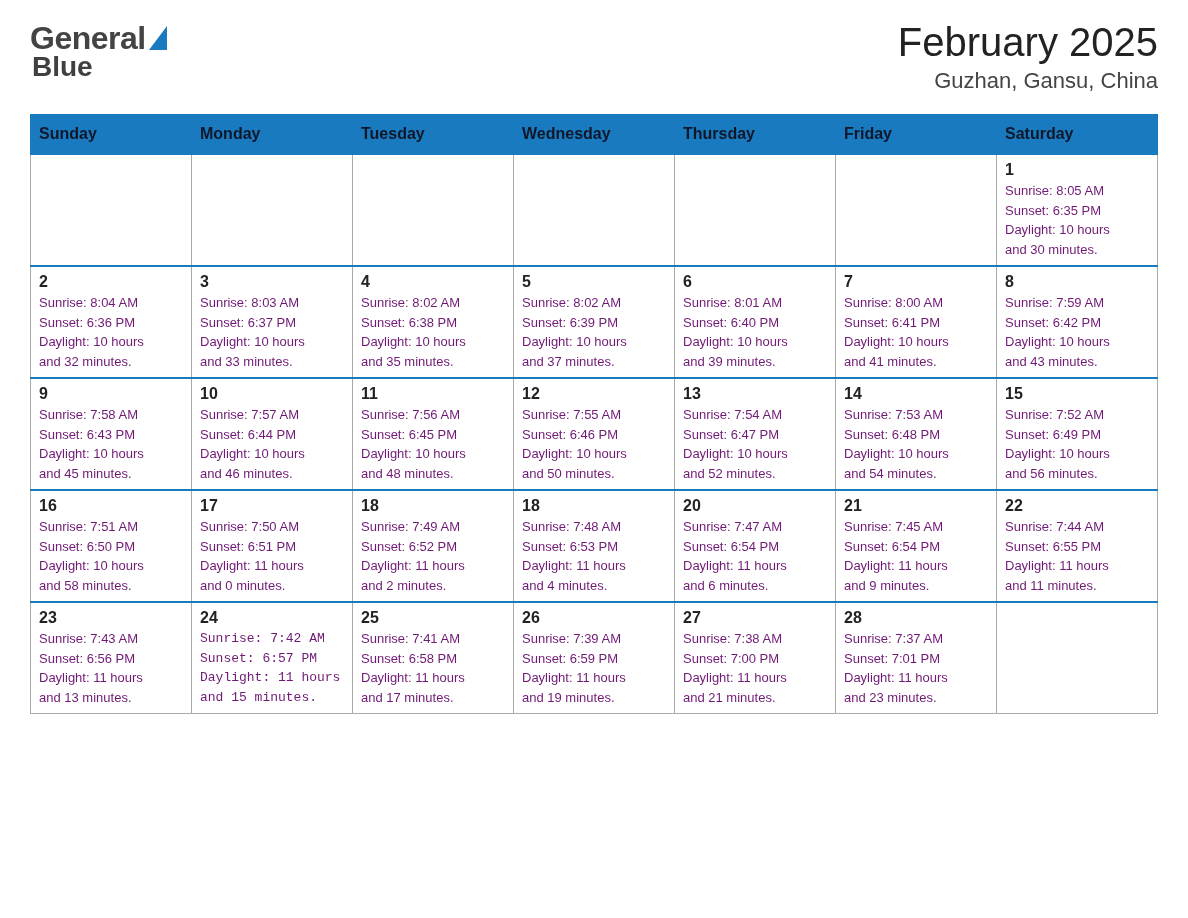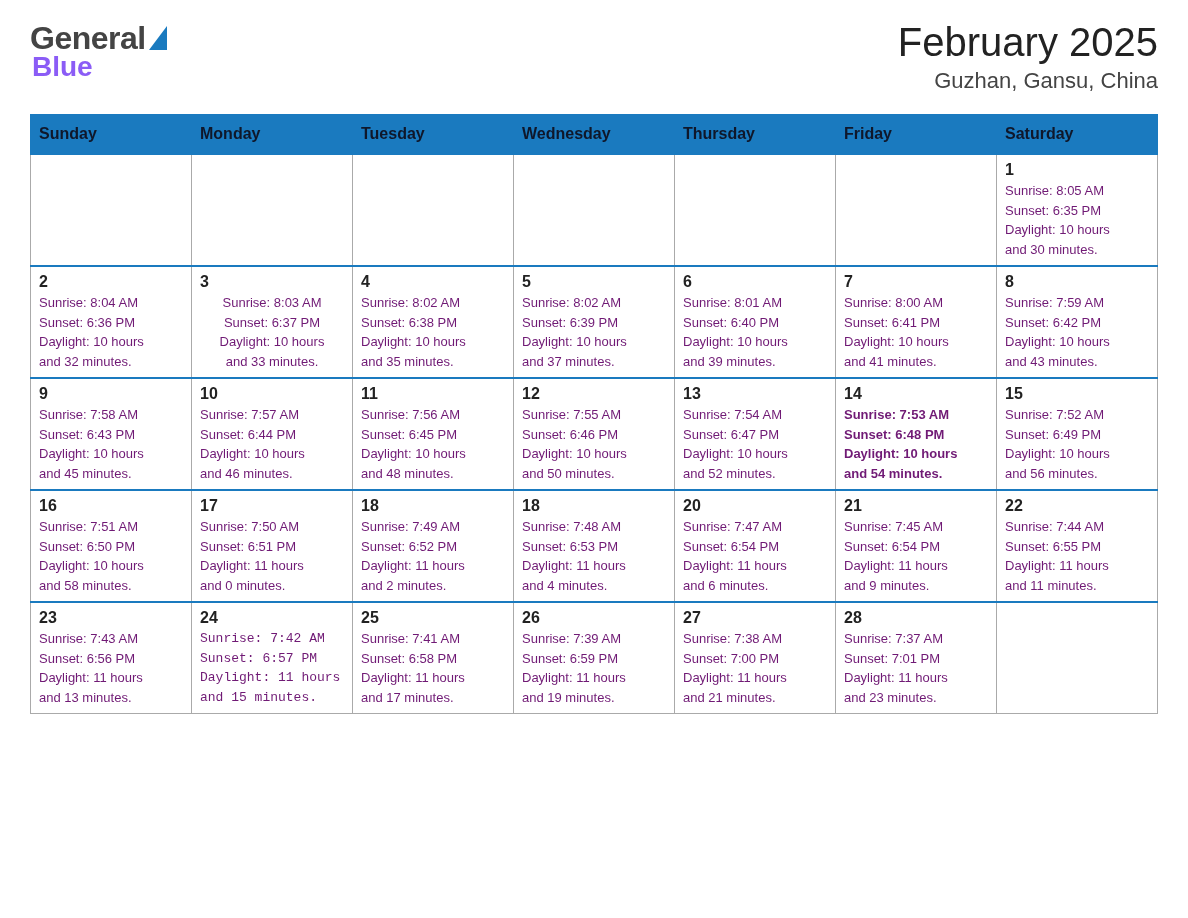--- a/index.html
+++ b/index.html
@@ -93,21 +93,21 @@
       height: 0;
       border-style: solid;
       border-width: 0 0 24px 18px;
       border-color: transparent transparent #1a7abf transparent;
       margin-left: 3px;
       margin-bottom: 2px;
     }
     .logo-row2 {
       font-size: 28px;
       font-weight: bold;
-      color: #8b5cf6;
+      color: #404040;
       margin-left: 2px;
       margin-top: -6px;
     }
   </style>
 </head>
 <body>
 
 <div class="header">
   <div class="logo-wrapper">
     <div class="logo-row1">
@@ -153,21 +153,21 @@
       <tr>
         <td>
           <span class="day-num">2</span>
           <div class="day-info" style="white-space: pre-line;">Sunrise: 8:04 AM
 Sunset: 6:36 PM
 Daylight: 10 hours
 and 32 minutes.</div>
         </td>
         <td>
           <span class="day-num">3</span>
-          <div class="day-info" style="white-space: pre-line; text-align: center;">Sunrise: 8:03 AM
+          <div class="day-info" style="white-space: pre-line;">Sunrise: 8:03 AM
 Sunset: 6:37 PM
 Daylight: 10 hours
 and 33 minutes.</div>
         </td>
         <td>
           <span class="day-num">4</span>
           <div class="day-info" style="white-space: pre-line;">Sunrise: 8:02 AM
 Sunset: 6:38 PM
 Daylight: 10 hours
 and 35 minutes.</div>
@@ -232,21 +232,21 @@
         </td>
         <td>
           <span class="day-num">13</span>
           <div class="day-info" style="white-space: pre-line;">Sunrise: 7:54 AM
 Sunset: 6:47 PM
 Daylight: 10 hours
 and 52 minutes.</div>
         </td>
         <td>
           <span class="day-num">14</span>
-          <div class="day-info" style="white-space: pre-line; font-weight: bold;">Sunrise: 7:53 AM
+          <div class="day-info" style="white-space: pre-line;">Sunrise: 7:53 AM
 Sunset: 6:48 PM
 Daylight: 10 hours
 and 54 minutes.</div>
         </td>
         <td>
           <span class="day-num">15</span>
           <div class="day-info" style="white-space: pre-line;">Sunrise: 7:52 AM
 Sunset: 6:49 PM
 Daylight: 10 hours
 and 56 minutes.</div>

